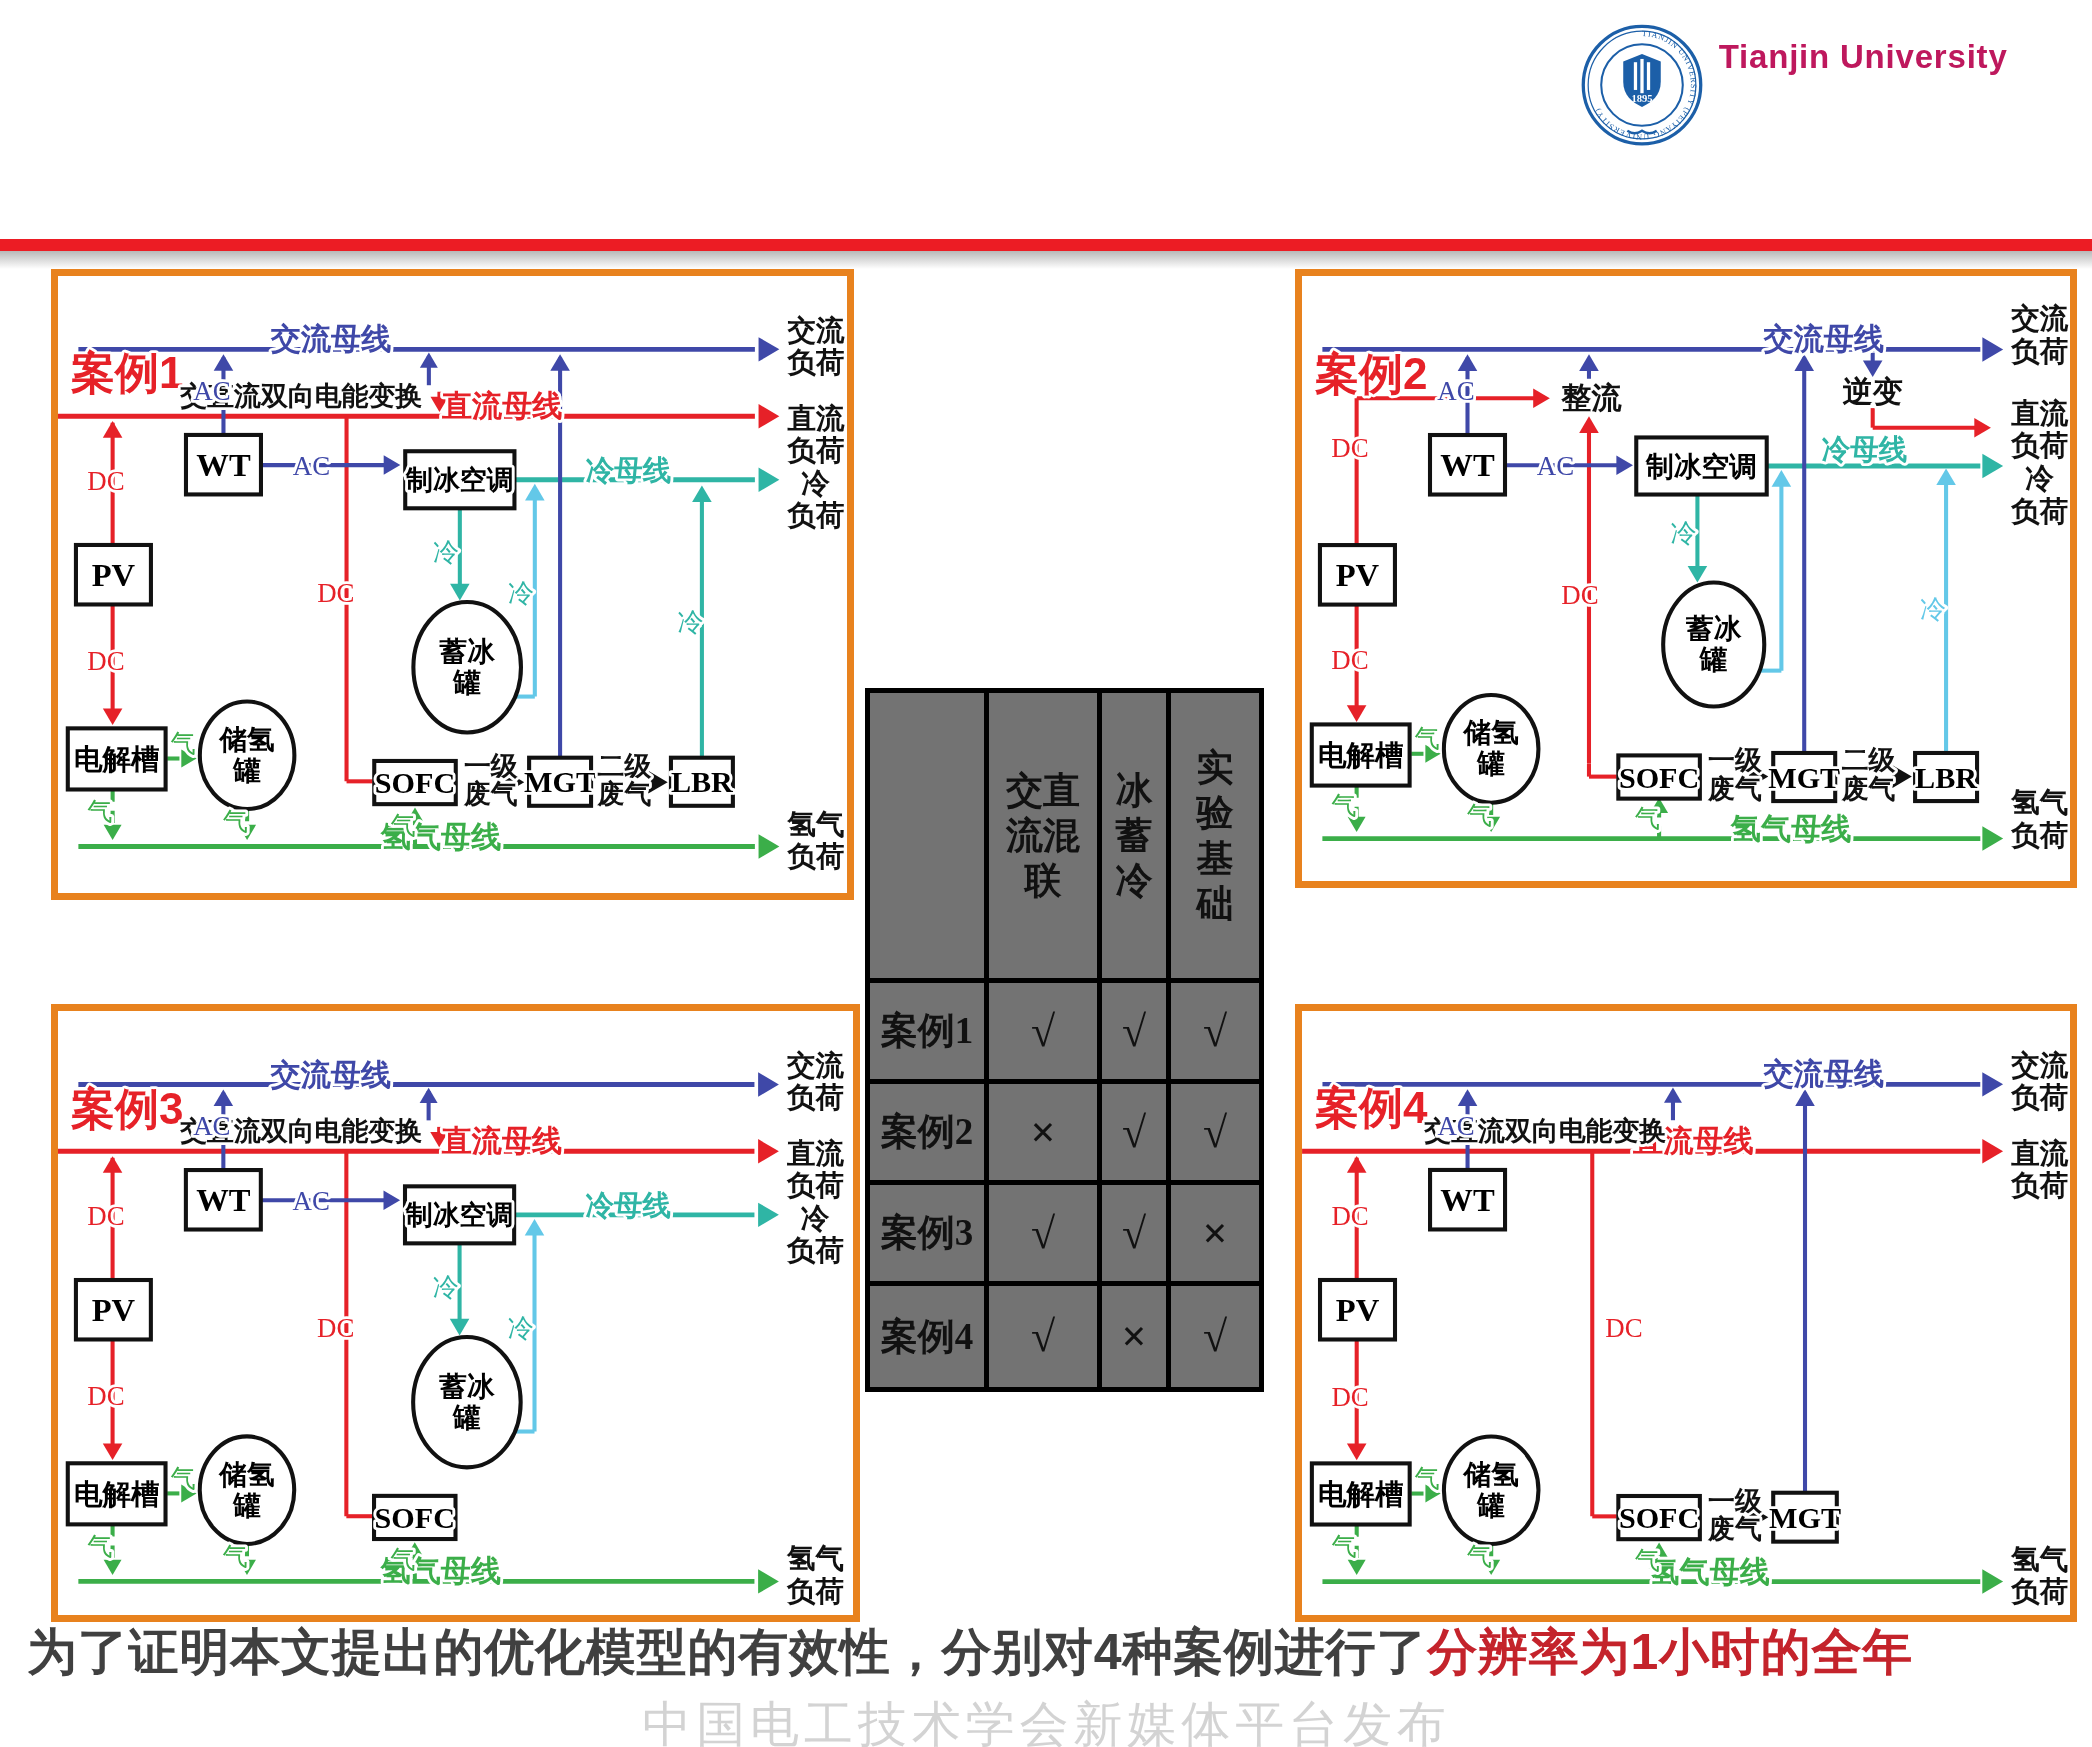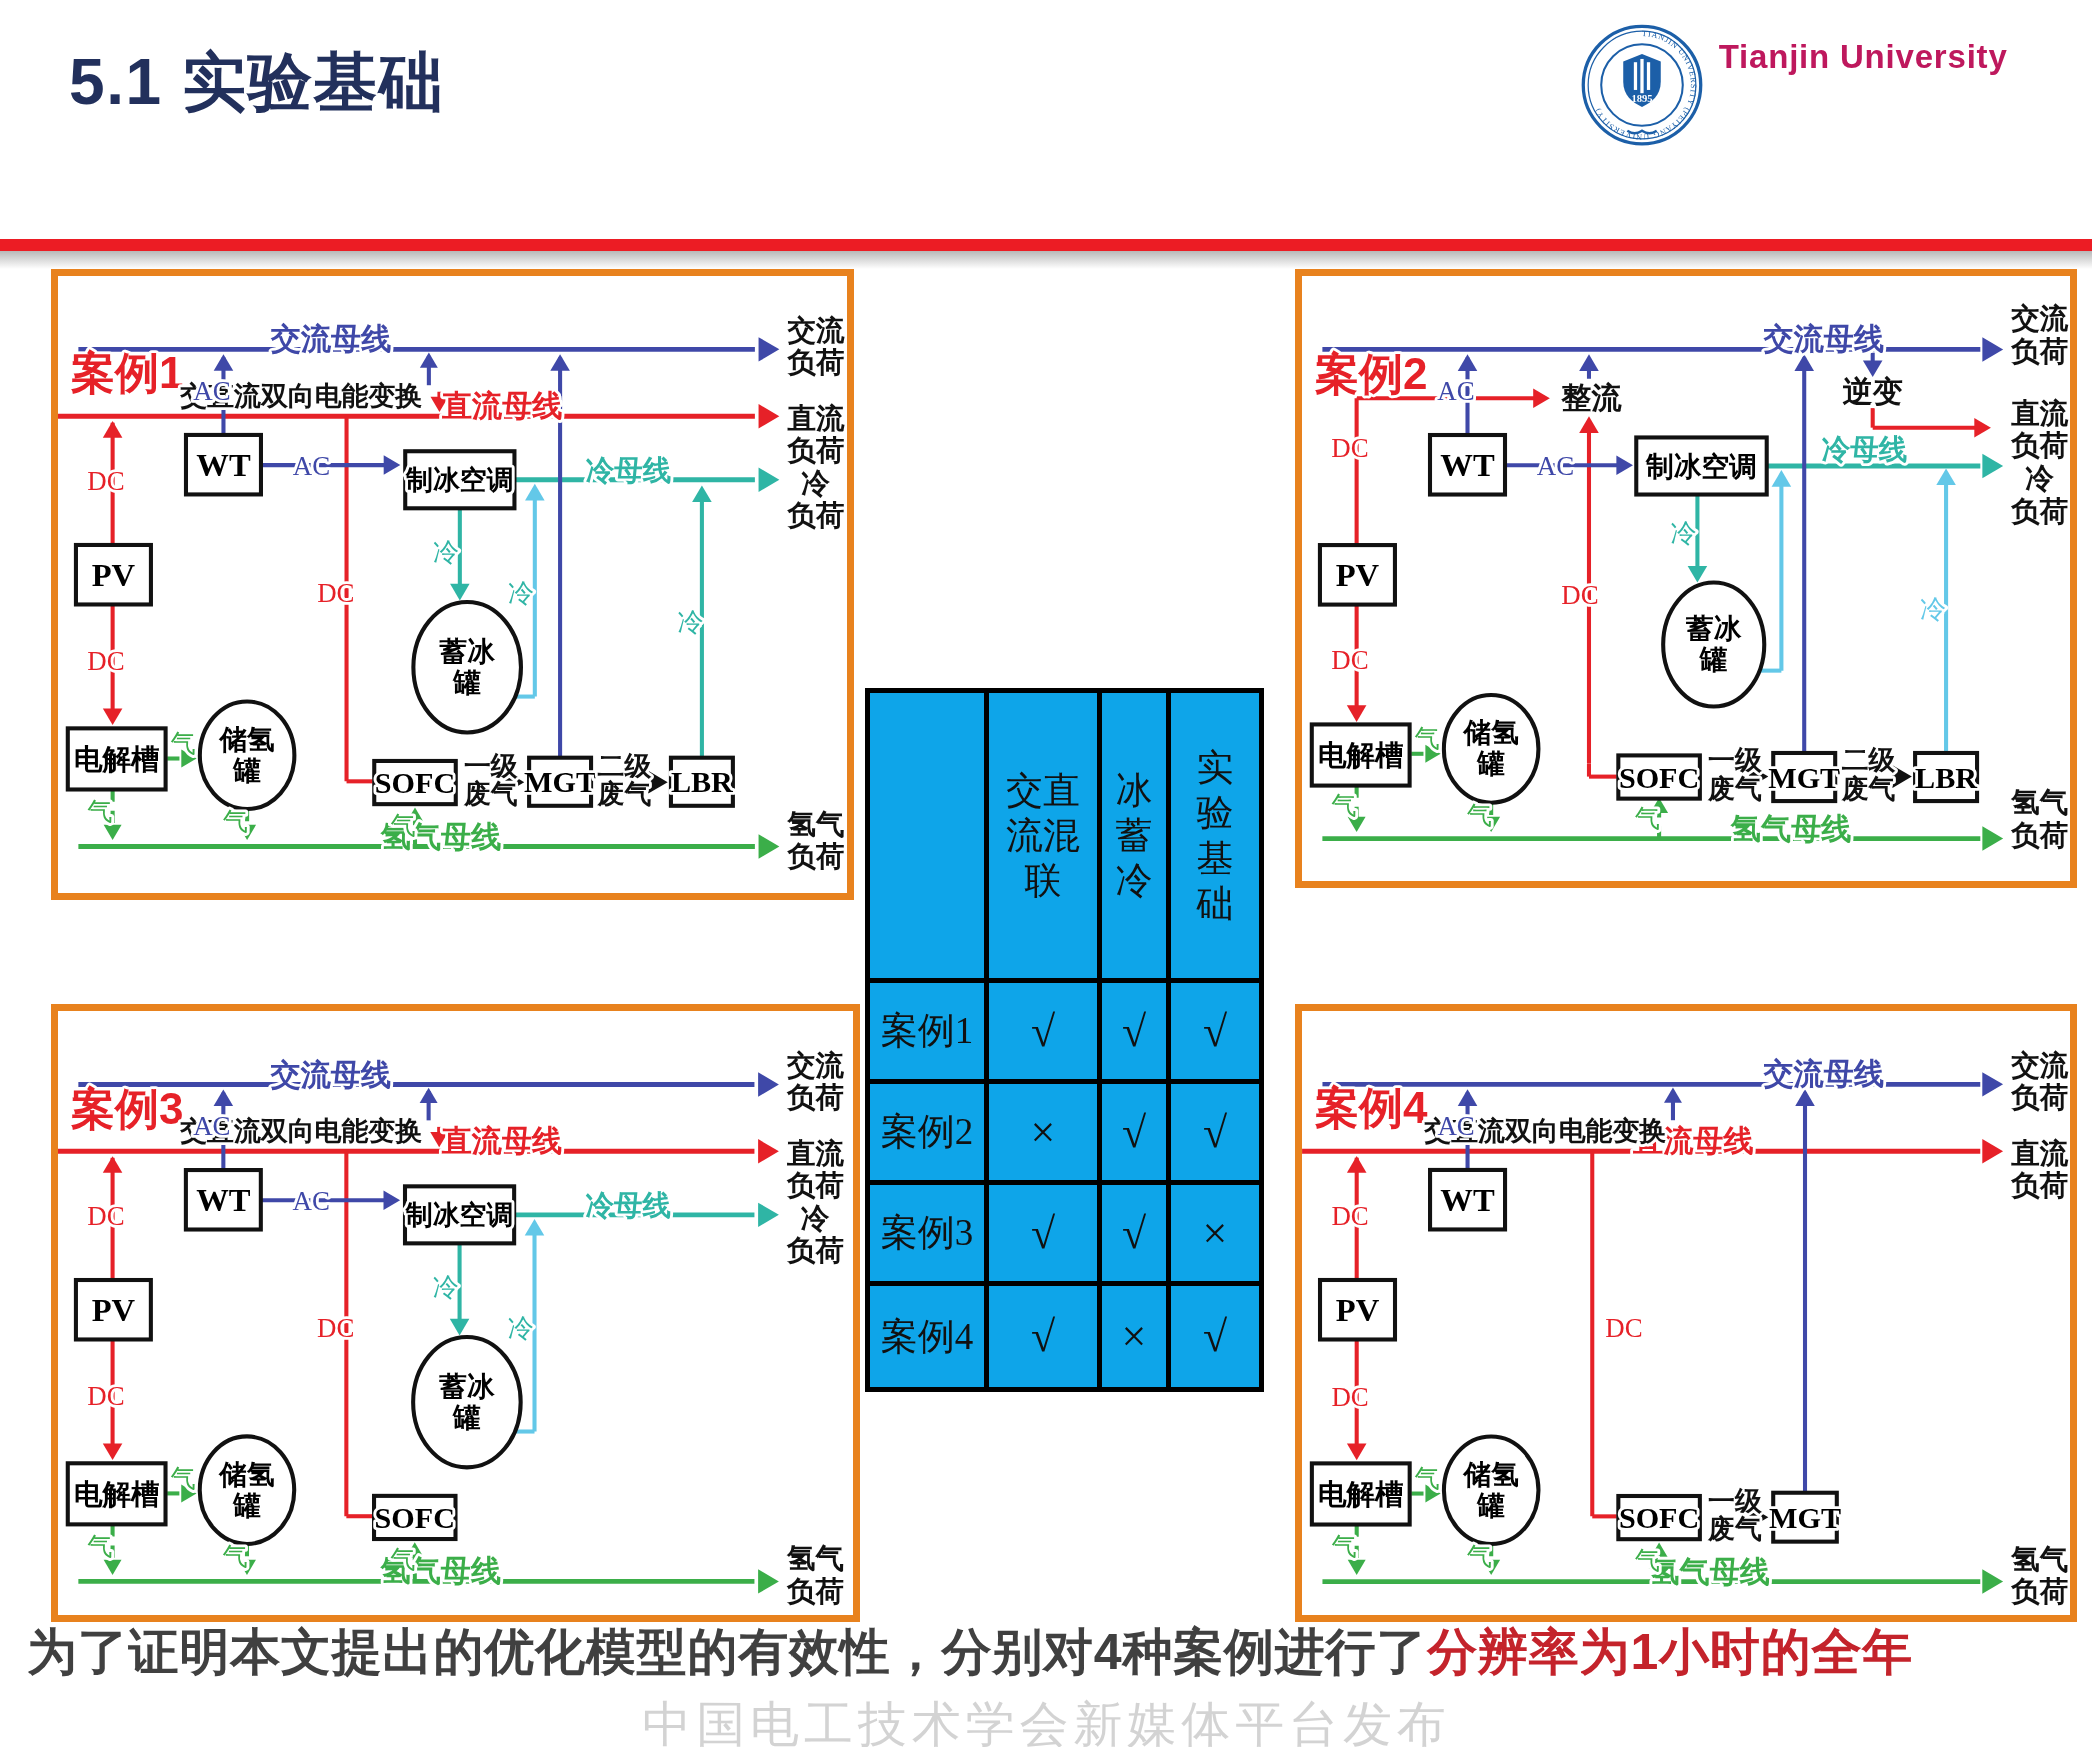--- a/index.html
+++ b/index.html
@@ -12,44 +12,43 @@
   .logo{position:absolute;left:1580px;top:23px;display:flex;align-items:flex-start;}
   .logo-text{margin-left:14.7px;}
   .uni-cn{font-family:"Liberation Serif",serif;font-style:italic;font-weight:bold;
           font-size:59px;color:#1e4f9e;letter-spacing:24.4px;white-space:nowrap;}
   .uni-en{font-size:33px;font-weight:bold;color:#be185d;letter-spacing:0.8px;margin-top:15px;}
   .case-box{position:absolute;border:7.3px solid #e8821e;background:#fff;box-sizing:border-box;}
   .case-box svg{display:block;width:100%;height:100%;}
   svg text{font-family:"Liberation Serif",serif;paint-order:stroke;stroke:#ffffff;
            stroke-width:7px;stroke-linejoin:round;}
   svg text.sansT{font-family:"Liberation Sans",sans-serif;}
-  .cmp-table{position:absolute;left:865px;top:688px;border:5.7px solid #000;background:#0ea5e9;
+  .cmp-table{position:absolute;left:865px;top:688px;border:5.7px solid #000;background:#737373;
              display:grid;grid-template-columns:119px 113px 69px 88px;
-             grid-template-rows:290px 101px 101px 101px 101px;}
+             grid-template-rows:290px 101px 101px 101px 101px;font-weight:bold;}
   .tc{box-sizing:border-box;border-right:5.7px solid #000;border-bottom:5.7px solid #000;
       display:flex;align-items:center;justify-content:center;text-align:center;
       font-family:"Liberation Serif",serif;color:#111;}
   .tc.lastcol{border-right:none;}
   .tc.lastrow{border-bottom:none;}
   .tc.hdr{font-size:37px;line-height:1.22;padding:0 11.4px;}
   .tc.name{font-size:37px;}
   .tc.mark{font-size:44px;}
   .footer{position:absolute;left:27px;top:1622px;width:2052px;font-weight:bold;
           font-size:50px;line-height:1.2;letter-spacing:0.8px;white-space:nowrap;}
   .fnavy{color:#404040;}
   .fred{color:#c4232b;}
   .watermark{position:absolute;left:50%;transform:translateX(-50%);top:1692px;
              font-size:49px;color:#c9c9c9;opacity:.8;letter-spacing:4.9px;white-space:nowrap;z-index:5;}
 </style>
 </head>
 <body>
 
 <div class="slide">
 
-  <div class="title">5.1 实验基础</div>
 
   <div class="logo">
     <svg width="124" height="129" viewBox="0 0 152 158">
       <circle cx="76" cy="76" r="72" fill="#fff" stroke="#1c5fa8" stroke-width="4"></circle>
       <circle cx="76" cy="76" r="66" fill="none" stroke="#1c5fa8" stroke-width="1.5"></circle>
       <circle cx="76" cy="76" r="50" fill="none" stroke="#1c5fa8" stroke-width="2.5"></circle>
       <path id="sealarc" d="M76,16 a60,60 0 1,1 -0.01,0" fill="none"></path>
       <text font-size="10" fill="#1c5fa8" letter-spacing="1" style="stroke:none;">
         <textPath href="#sealarc">TIANJIN UNIVERSITY (PEIYANG UNIVERSITY)</textPath>
       </text>

